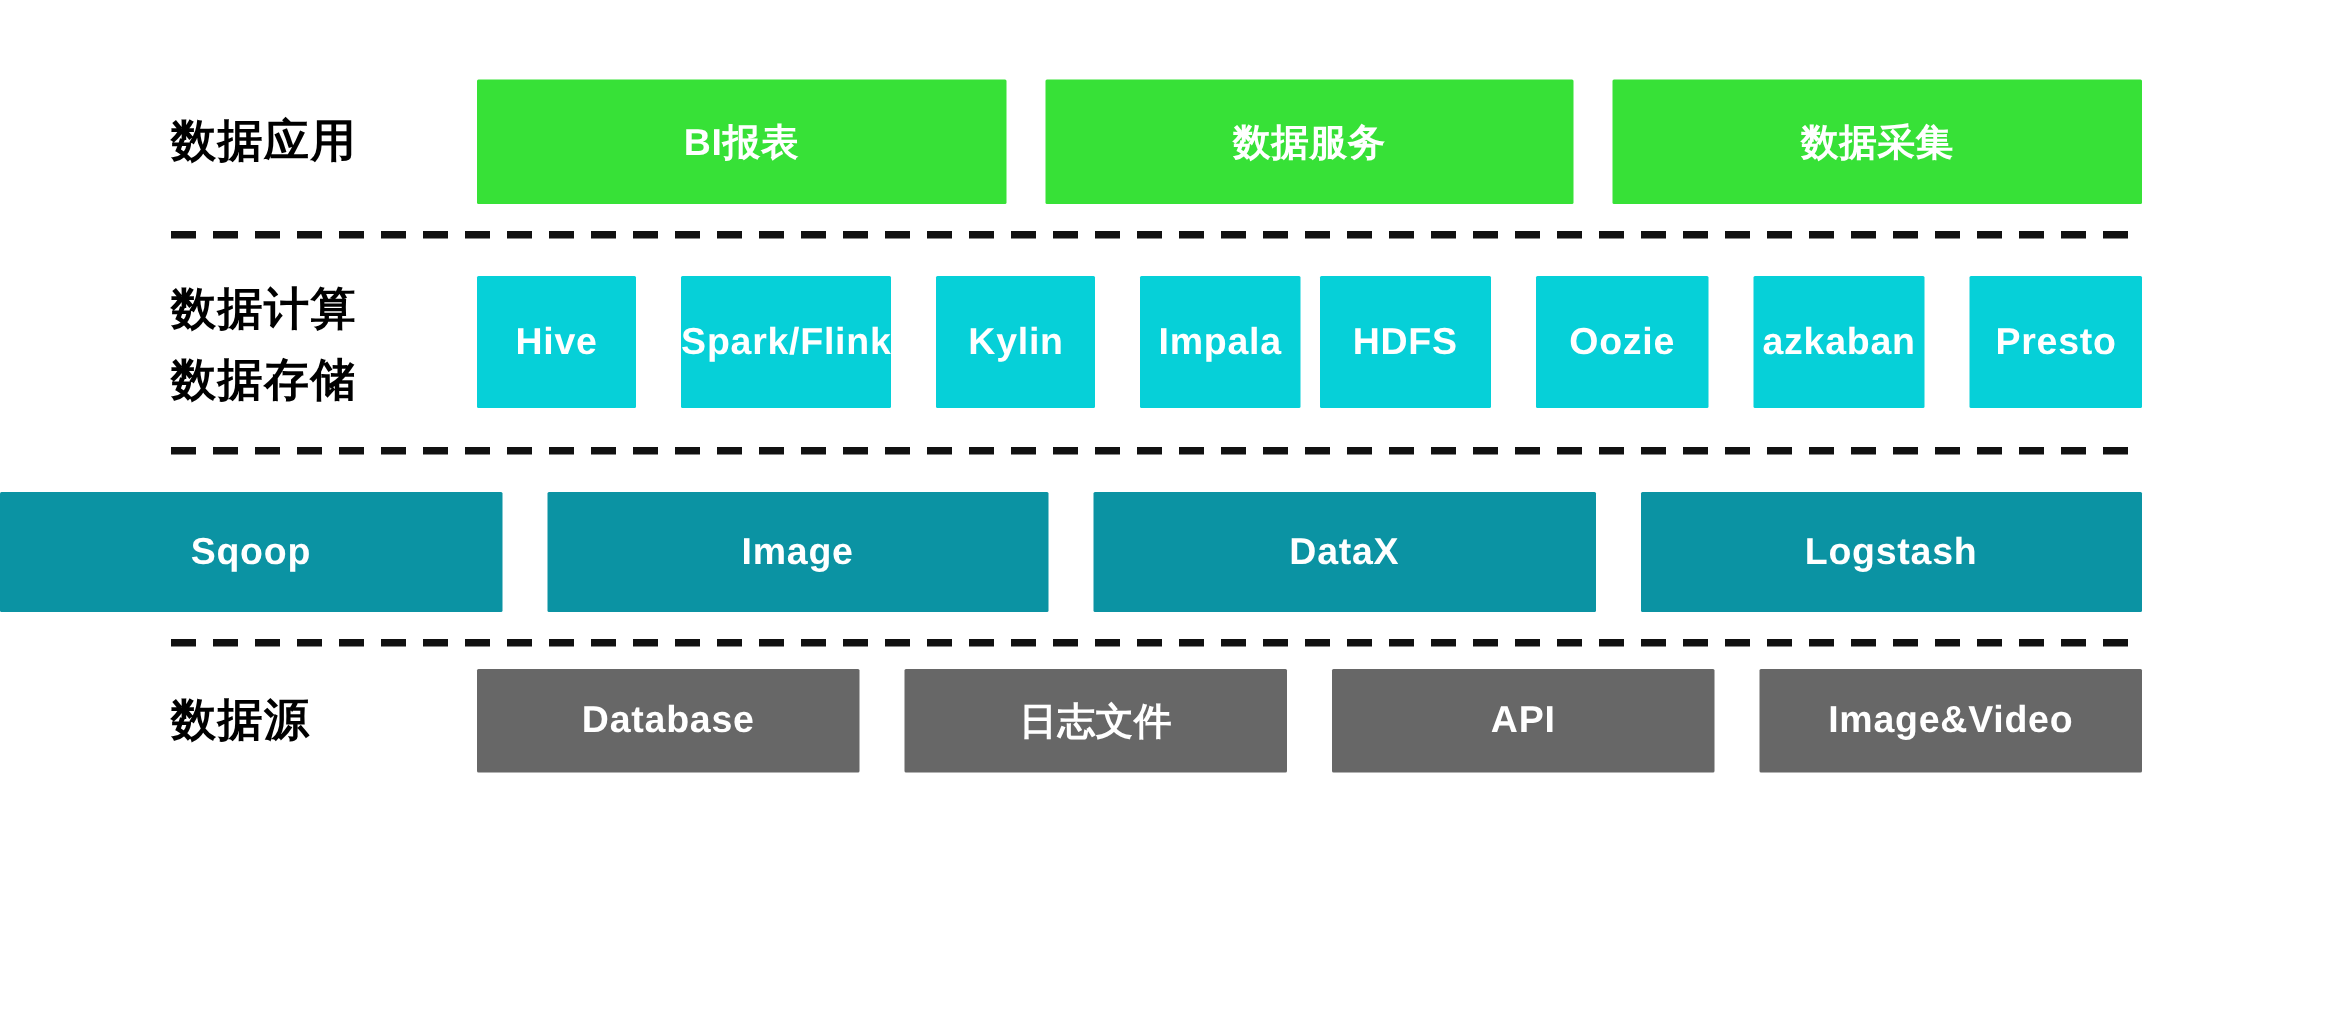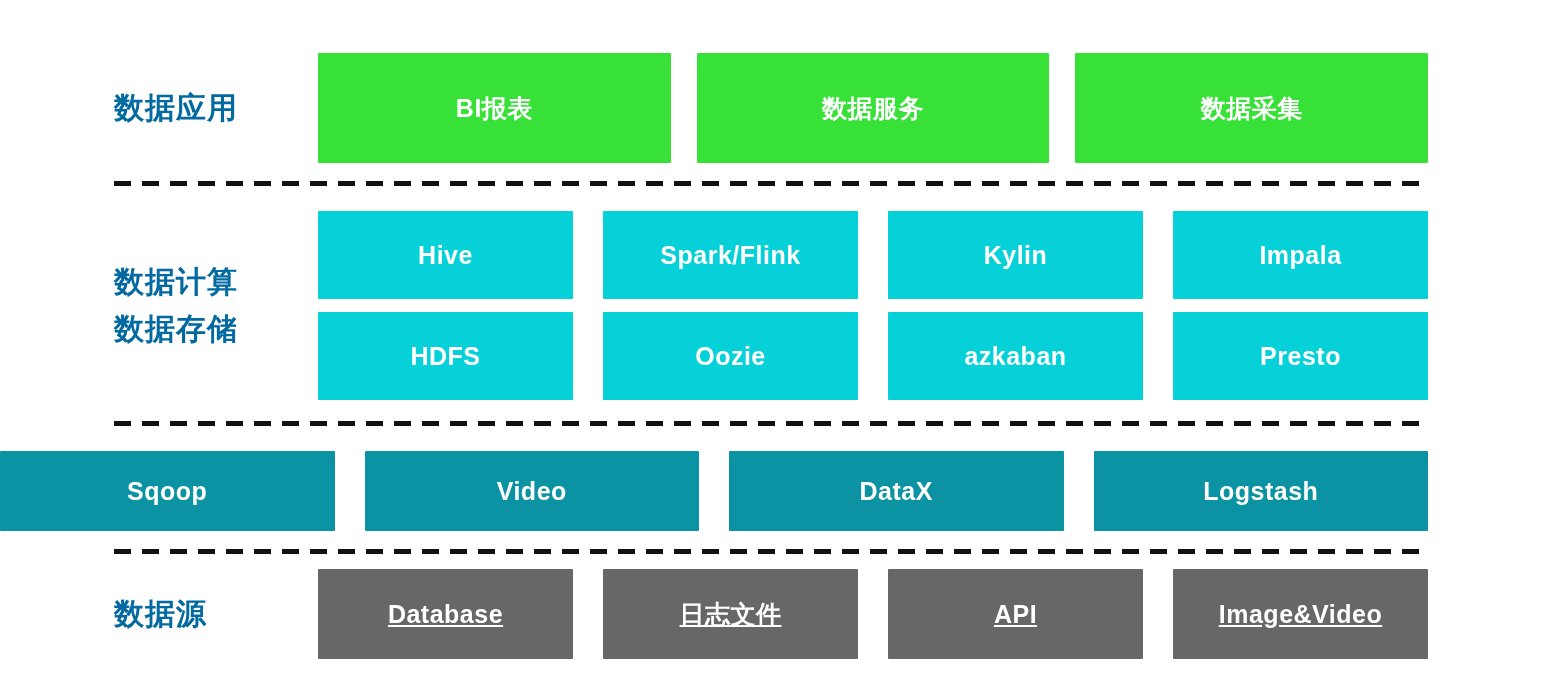--- a/index.html
+++ b/index.html
@@ -17,21 +17,21 @@
     padding-top: 53px;
   }
   .layer { display: flex; align-items: stretch; }
   .layer-label {
     width: 318px;
     padding-left: 114px;
     display: flex;
     align-items: center;
     font-size: 30px;
     font-weight: bold;
-    color: #0369a1;
+    color: #000000;
     letter-spacing: 1px;
   }
   .layer-label .two-line div { line-height: 1.55; }
   .boxes {
     flex: 1;
     margin-right: 128px;
     display: flex;
     gap: 30px;
   }
   .box {
@@ -39,26 +39,26 @@
     display: flex;
     align-items: center;
     justify-content: center;
     color: #ffffff;
     font-weight: bold;
     font-size: 25px;
     letter-spacing: 0.5px;
     border-radius: 1px;
   }
   .layer-app .boxes { gap: 26px; }
-  .layer-app .box { height: 110px; background: var(--app-green, #37e137); }
-  .box-rows { flex: 1; margin-right: 128px; display: flex; flex-direction: column; gap: 13px; }
+  .layer-app .box { height: 83px; background: var(--app-green, #37e137); }
+  .box-rows { flex: 1; margin-right: 128px; display: flex; flex-direction: row; gap: 13px; }
   .box-rows .boxes { margin-right: 0; }
   .layer-compute .box { height: 88px; background: var(--compute-cyan, #06d0d8); }
   .layer-collect .box { height: 80px; background: var(--collect-teal, #0b93a3); }
-  .layer-source .box { height: 90px; background: var(--source-gray, #676767); text-decoration: underline; }
+  .layer-source .box { height: 69px; background: var(--source-gray, #676767); }
   .divider {
     height: 5px;
     margin-left: 114px;
     margin-right: 128px;
     background: repeating-linear-gradient(90deg, #111111 0px, #111111 17px, transparent 17px, transparent 28px);
   }
   .divider-1 { margin-top: 18px; margin-bottom: 25px; }
   .divider-2 { margin-top: 21px; margin-bottom: 25px; }
   .divider-3 { margin-top: 18px; margin-bottom: 15px; }
 </style>
@@ -99,21 +99,21 @@
         <div class="box">Presto</div>
       </div>
     </div>
   </section>
 
   <div class="divider divider-2"></div>
 
   <section class="layer layer-collect">
     <div class="boxes">
       <div class="box">Sqoop</div>
-      <div class="box">Video</div>
+      <div class="box">Image</div>
       <div class="box">DataX</div>
       <div class="box">Logstash</div>
     </div>
   </section>
 
   <div class="divider divider-3"></div>
 
   <section class="layer layer-source">
     <div class="layer-label">数据源</div>
     <div class="boxes">

